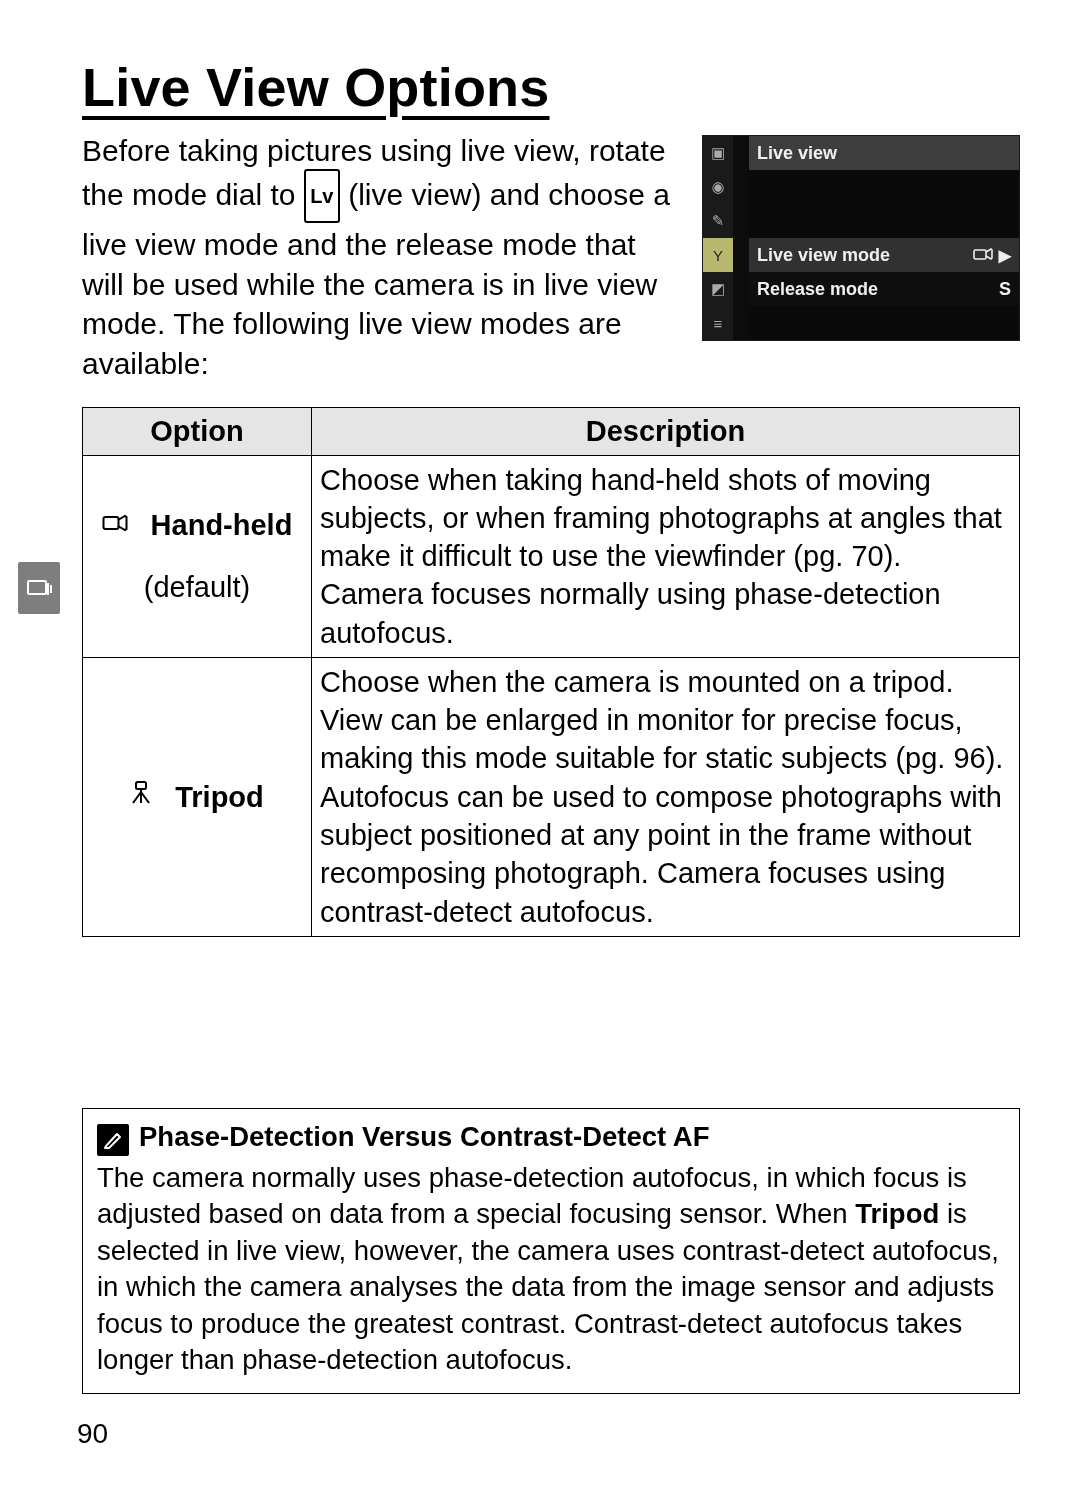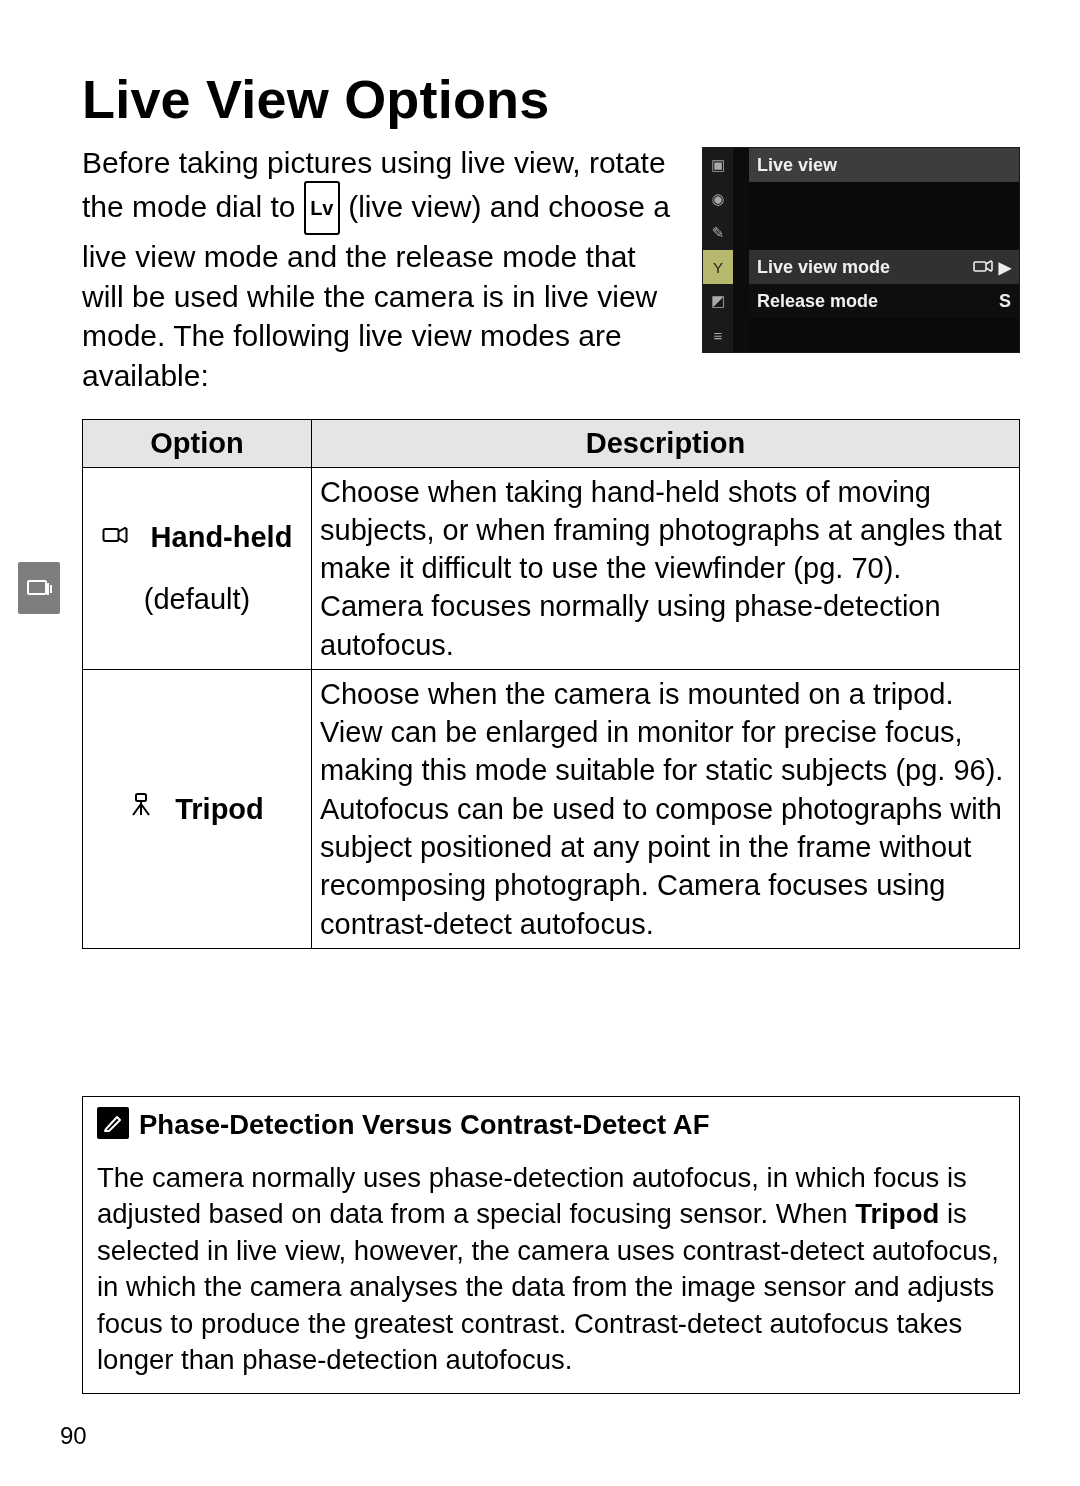--- a/index.html
+++ b/index.html
@@ -1,17 +1,17 @@
 <!DOCTYPE html>
 <html><head>
 <meta charset="utf-8">
 <style>
   html,body{margin:0;padding:0;background:#fff;color:#000;font-family:"Segoe UI","Helvetica Neue",Arial,sans-serif;}
   .page{width:1080px;height:1486px;position:relative;box-sizing:border-box;padding:58px 60px 40px 82px;}
-  h1.title{font-size:54px;font-weight:700;margin:12px 0 6px 0;line-height:1.1;text-underline-offset:10px;text-decoration-thickness:4px;letter-spacing:0.2px;}
+  h1.title{font-size:54px;font-weight:700;margin:0 0 6px 0;line-height:1.1;text-decoration:underline;text-underline-offset:10px;text-decoration-thickness:4px;letter-spacing:0.2px;}
   .intro-wrap{display:flex;align-items:flex-start;gap:28px;margin-top:14px;}
   .intro{font-size:30px;line-height:1.32;flex:1;}
   .lv-icon{display:inline-flex;align-items:center;justify-content:center;border:2px solid #000;border-radius:3px;font-size:20px;min-width:28px;height:26px;line-height:1;transform:translateY(-2px);padding:12px 2px;font-weight:600;}
   
   .cam{width:316px;flex:none;margin-top:4px;border:1px solid #1a1a1a;background:#0c0c0c;font-size:0;}
   .cam-row{display:flex;}
   .cam-side{width:30px;display:flex;flex-direction:column;}
   .side-cell{width:30px;height:34px;display:flex;align-items:center;justify-content:center;font-size:15px;background:#1a1a1a;color:#aaa;}
   .side-cell.hl{background:#b8b86e;color:#222;}
   .cam-body{flex:1;display:flex;flex-direction:column;margin-left:16px;}
@@ -27,26 +27,26 @@
   table.opts td.optcell{text-align:center;width:212px;white-space:nowrap;}
   .opt-main{font-weight:700;}
   .opt-sub{font-weight:400;margin-top:24px;}
   .opt-line{display:flex;align-items:center;justify-content:center;gap:23px;}
   .opt-line .icon{font-size:22px;}
   
   .side-tab{position:absolute;left:18px;top:562px;width:42px;height:52px;background:#7e7e7e;display:flex;align-items:center;justify-content:center;border-radius:2px;}
   .side-tab svg{display:block;}
   
   .callout{border:1px solid #000;padding:10px 14px 14px;font-size:27.5px;line-height:1.33;position:absolute;left:82px;right:60px;bottom:92px;}
-  .callout-header{display:flex;align-items:flex-start;gap:10px;font-weight:700;margin-bottom:16px;}
+  .callout-header{display:flex;align-items:flex-end;gap:10px;font-weight:700;margin-bottom:4px;}
   .callout-icon{width:32px;height:32px;background:#000;color:#fff;display:flex;align-items:center;justify-content:center;border-radius:2px;}
   .callout-icon svg{display:block;}
   .callout-body .b{font-weight:700;}
   
-  .pagenum{position:absolute;left:60px;bottom:36px;font-size:24px;}
+  .pagenum{position:absolute;left:77px;bottom:36px;font-size:28px;}
   .hand-icon,.tripod-icon{display:inline-block;}
 </style>
 </head>
 <body>
 
 <div class="page">
 
   <h1 class="title">Live View Options</h1>
 
   <div class="intro-wrap">

